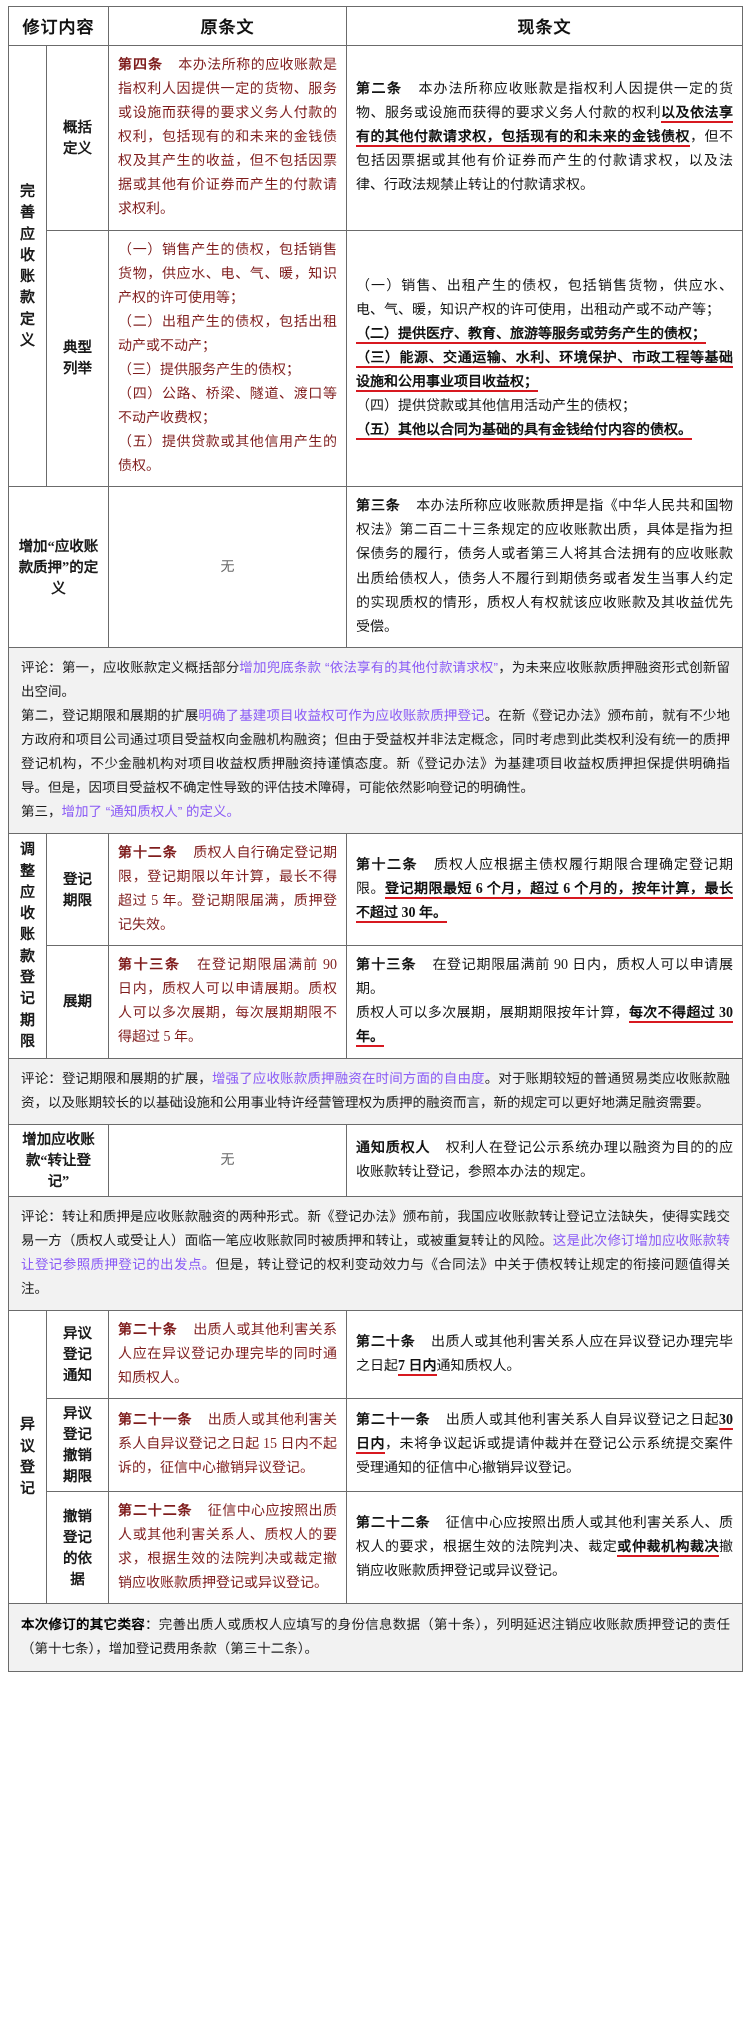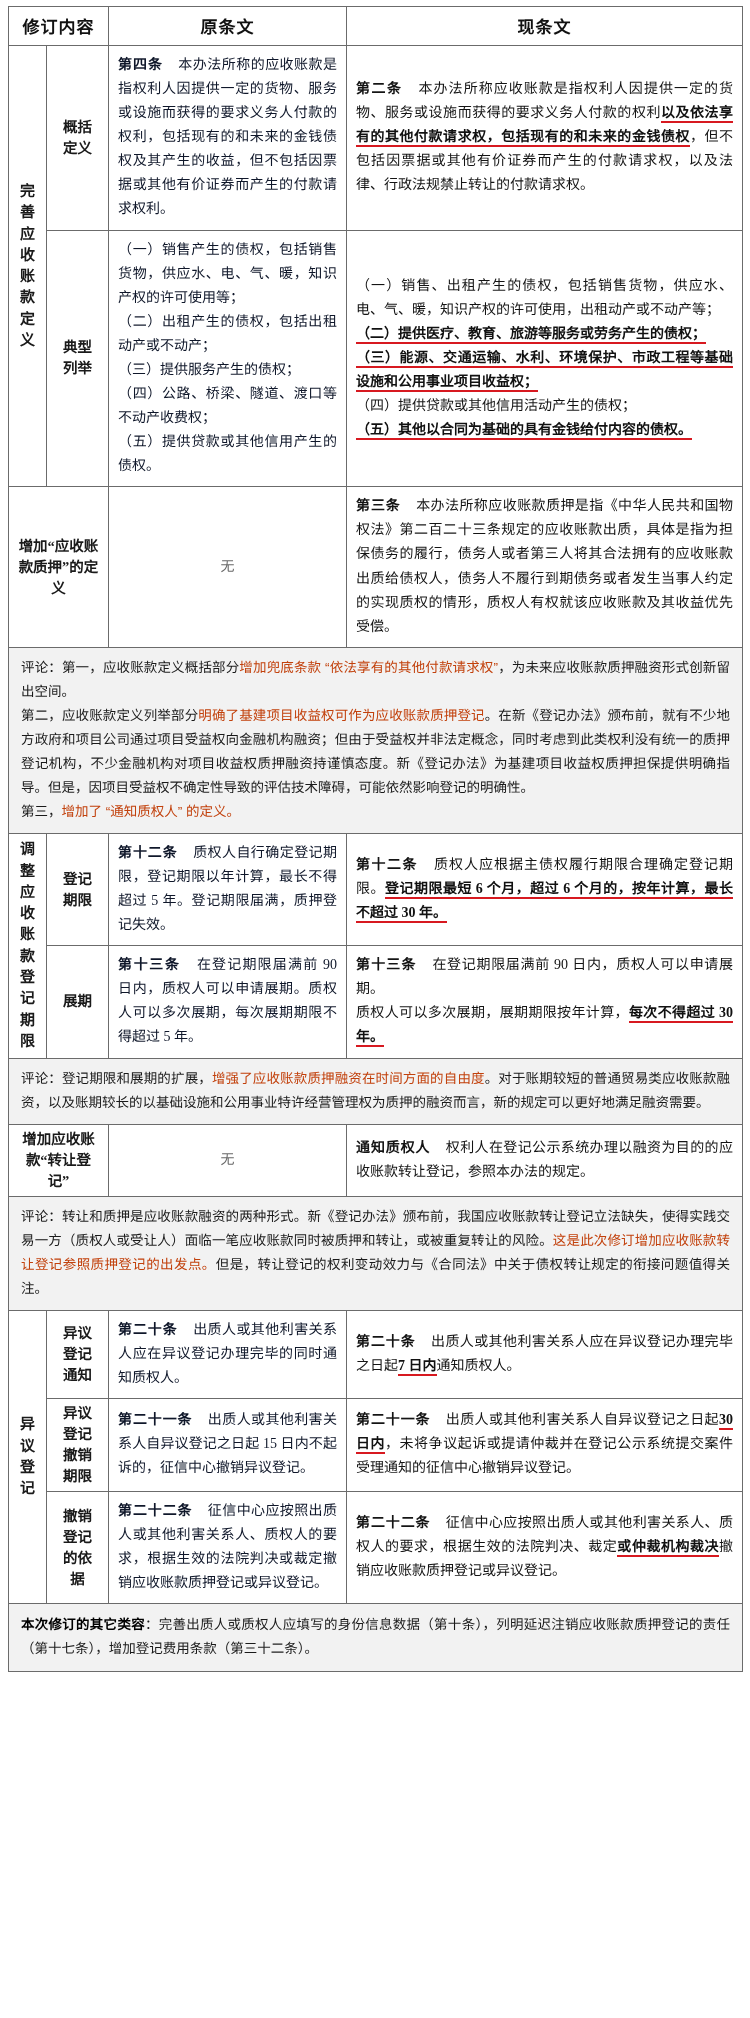--- a/index.html
+++ b/index.html
@@ -69,21 +69,21 @@
     word-break: break-all;
   }
 
   
   .body-cell {
     padding: 7px 9px 8px 9px !important;
     vertical-align: top;
     line-height: 1.72;
     font-size: 14px;
   }
-  .body-cell.old { color: #0f172a; }
+  .body-cell.old { color: #7f1d1d; }
   .body-cell.new { color: #141414; }
   .body-cell.centered {
     vertical-align: middle;
     text-align: center;
     color: #6a6a6a;
     font-size: 14px;
   }
   .body-cell p { margin: 0 0 0 0; text-align: justify; text-justify: inter-ideograph; }
 
   .art { font-weight: bold; letter-spacing: 0.5px; }
@@ -104,21 +104,21 @@
   }
   .note {
     font-family: "Liberation Sans", "DejaVu Sans", sans-serif;
     font-size: 13.5px;
     line-height: 1.78;
     color: #1a1a1a;
     text-align: justify;
     text-justify: inter-ideograph;
   }
   .note p { margin: 0; }
-  .red { color: #c2410c; }
+  .red { color: #8b5cf6; }
   .red-b { color: #000000; font-weight: bold; }
 
   .footer-row td {
     background: #f2f2f2;
     padding: 9px 12px 10px 12px !important;
   }
 </style>
 </head>
 <body>
 
@@ -181,21 +181,21 @@
         <td class="body-cell centered">无</td>
         <td class="body-cell new">
           <p><span class="art">第三条</span><span>本办法所称应收账款质押是指《中华人民共和国物权法》第二百二十三条规定的应收账款出质，具体是指为担保债务的履行，债务人或者第三人将其合法拥有的应收账款出质给债权人，债务人不履行到期债务或者发生当事人约定的实现质权的情形，质权人有权就该应收账款及其收益优先受偿。</span></p>
         </td>
       </tr>
 
       <tr class="note-row">
         <td colspan="4">
           <div class="note">
             <p><span>评论：第一，应收账款定义概括部分</span><span class="red">增加兜底条款 “依法享有的其他付款请求权”</span><span>，为未来应收账款质押融资形式创新留出空间。</span></p>
-            <p><span>第二，应收账款定义列举部分</span><span class="red">明确了基建项目收益权可作为应收账款质押登记</span><span>。在新《登记办法》颁布前，就有不少地方政府和项目公司通过项目受益权向金融机构融资；但由于受益权并非法定概念，同时考虑到此类权利没有统一的质押登记机构，不少金融机构对项目收益权质押融资持谨慎态度。新《登记办法》为基建项目收益权质押担保提供明确指导。但是，因项目受益权不确定性导致的评估技术障碍，可能依然影响登记的明确性。</span></p>
+            <p><span>第二，登记期限和展期的扩展</span><span class="red">明确了基建项目收益权可作为应收账款质押登记</span><span>。在新《登记办法》颁布前，就有不少地方政府和项目公司通过项目受益权向金融机构融资；但由于受益权并非法定概念，同时考虑到此类权利没有统一的质押登记机构，不少金融机构对项目收益权质押融资持谨慎态度。新《登记办法》为基建项目收益权质押担保提供明确指导。但是，因项目受益权不确定性导致的评估技术障碍，可能依然影响登记的明确性。</span></p>
             <p><span>第三，</span><span class="red">增加了 “通知质权人” 的定义。</span></p>
           </div>
         </td>
       </tr>
 
       <tr>
         <td class="vgroup" rowspan="2">
           <span>调</span>
             <span>整</span>
             <span>应</span>

